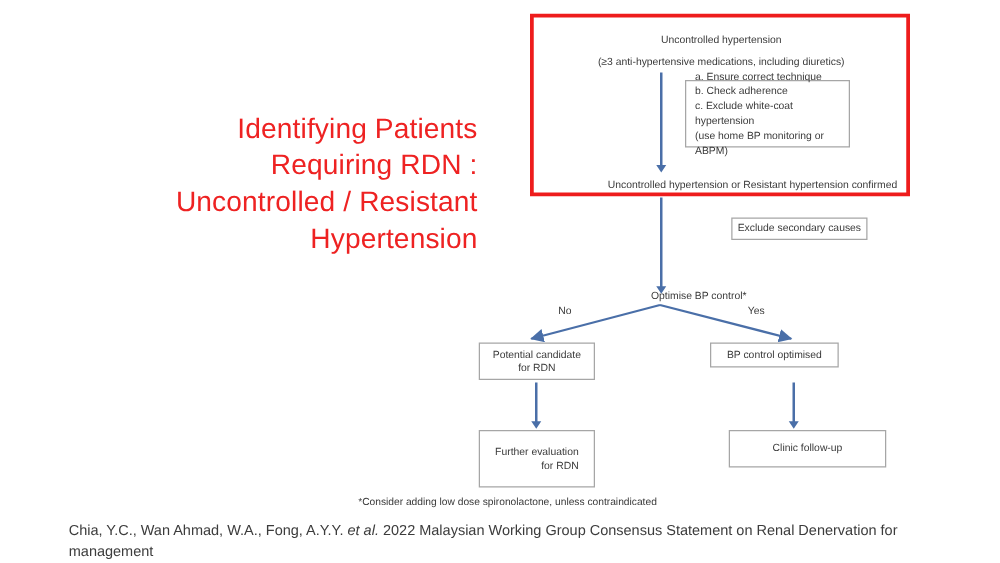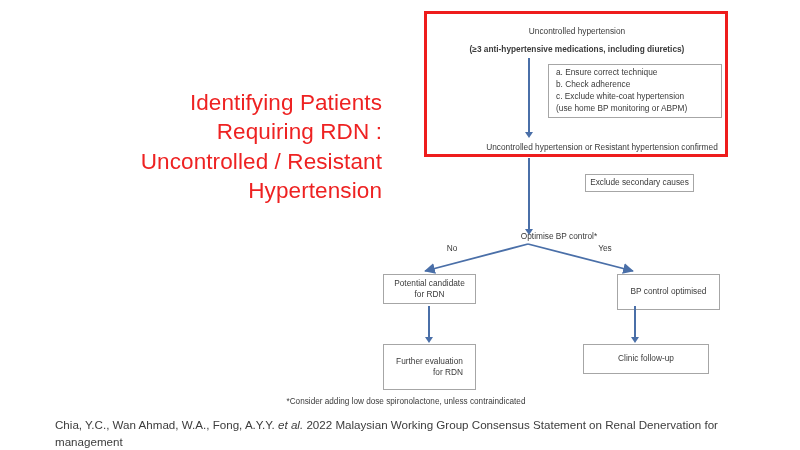--- a/index.html
+++ b/index.html
@@ -129,26 +129,26 @@
 
   <div class="title-block">Identifying Patients
 Requiring RDN :
 Uncontrolled / Resistant
 Hypertension</div>
 
   <div class="red-box"></div>
 
   <div class="tnode" style="left:455px; top:26px; width:244px;">Uncontrolled hypertension</div>
 
-  <div class="tnode" style="left:440px; top:44px; width:274px;font-weight:bold;">(≥3 anti-hypertensive medications, including diuretics)</div>
+  <div class="tnode" style="left:440px; top:44px; width:274px;">(≥3 anti-hypertensive medications, including diuretics)</div>
 
   <div class="vline" style="left:528px; top:58px; height:76px;"></div>
   <div class="arrowhead" style="left:525px; top:132px;"></div>
 
-  <div class="pbox left-align" style="left:548px; top:64px; width:174px; height:54px;">a. Ensure correct technique
+  <div class="pbox left-align" style="left:548px; top:64px; width:132px; height:54px;">a. Ensure correct technique
 b. Check adherence
 c. Exclude white-coat hypertension
     (use home BP monitoring or ABPM)</div>
 
   <div class="tnode" style="left:464px; top:142px; width:276px;">Uncontrolled hypertension or Resistant hypertension confirmed</div>
 
   <div class="vline" style="left:528px; top:158px; height:73px;"></div>
   <div class="arrowhead" style="left:525px; top:229px;"></div>
 
   <div class="pbox" style="left:549px; top:174px; width:109px; height:18px;margin-left:36px;">Exclude secondary causes</div>
@@ -164,21 +164,21 @@
     <line x1="138" y1="4" x2="35" y2="31" stroke="#4a6fa8" stroke-width="1.8" marker-end="url(#ah)"></line>
     <line x1="138" y1="4" x2="243" y2="31" stroke="#4a6fa8" stroke-width="1.8" marker-end="url(#ah)"></line>
   </svg>
 
   <div class="tnode" style="left:432px; top:243px; width:40px;">No</div>
   <div class="tnode" style="left:585px; top:243px; width:40px;">Yes</div>
 
   <div class="pbox" style="left:383px; top:274px; width:93px; height:30px;">Potential candidate
 for RDN</div>
 
-  <div class="pbox" style="left:617px; top:274px; width:103px; height:36px;">BP control optimised</div>
+  <div class="pbox" style="left:568px; top:274px; width:103px; height:20px;">BP control optimised</div>
 
   <div class="vline" style="left:428px; top:306px; height:33px;"></div>
   <div class="arrowhead" style="left:425px; top:337px;"></div>
 
   <div class="vline" style="left:634px; top:306px; height:33px;"></div>
   <div class="arrowhead" style="left:631px; top:337px;"></div>
 
   <div class="pbox" style="left:383px; top:344px; width:93px; height:46px;text-align:right;">Further evaluation
 for RDN</div>
 

